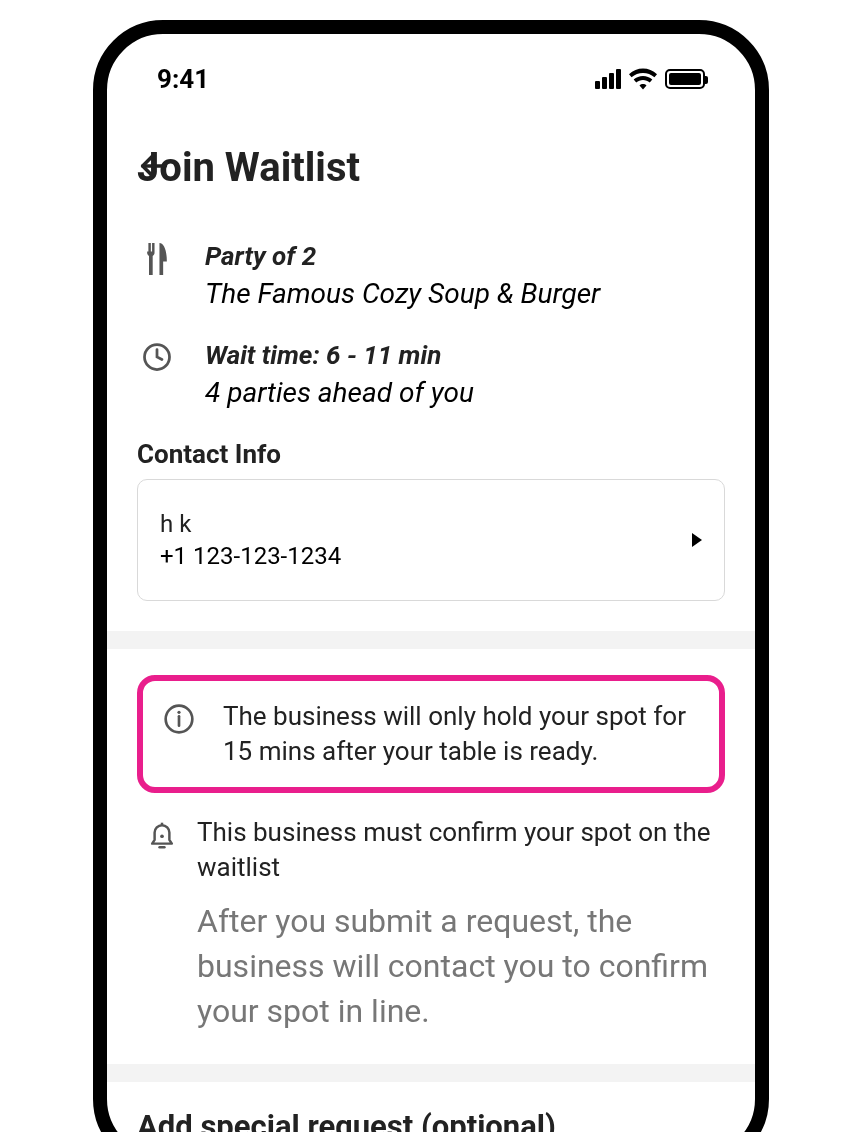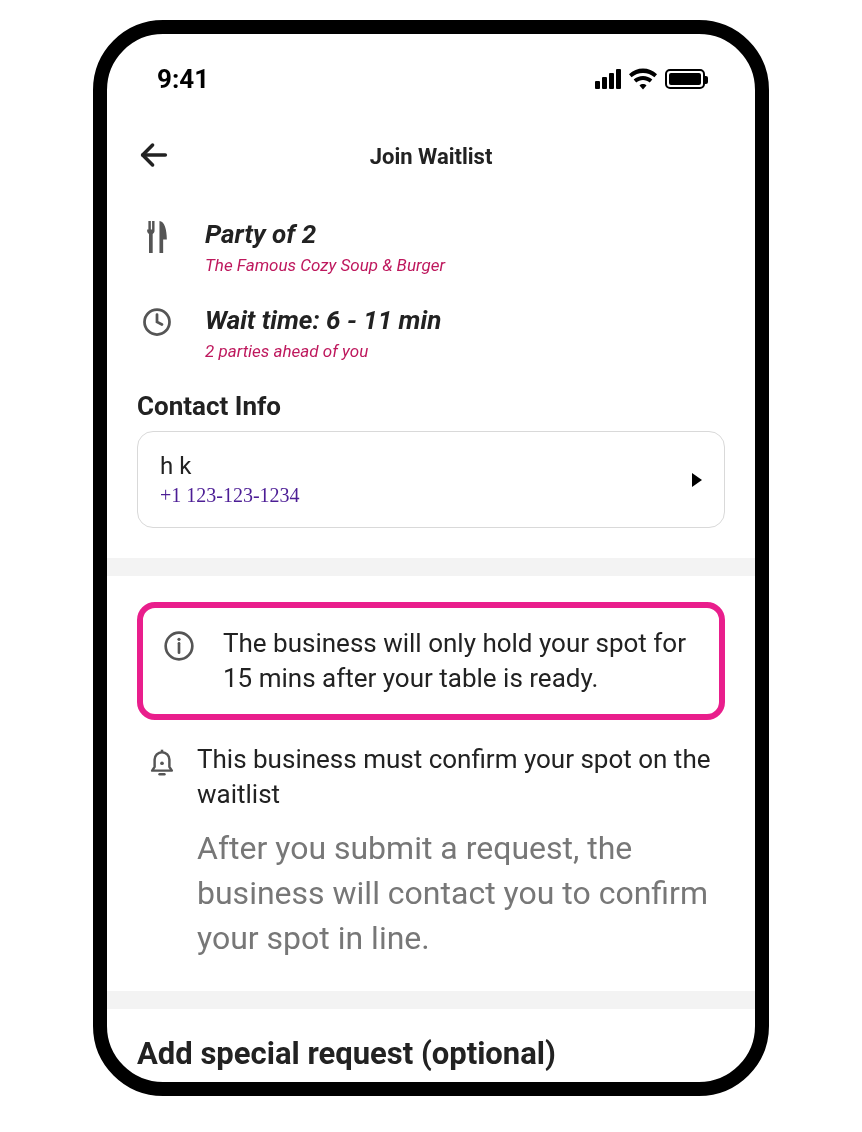--- a/index.html
+++ b/index.html
@@ -83,22 +83,22 @@
       align-items: center;
       padding: 40px 30px 20px 30px;
       position: relative;
     }
     .back-button {
       position: absolute;
       left: 30px;
     }
     .page-title {
       flex: 1;
-      text-align: center;
-      font-size: 22px;
+      text-align: left;
+      font-size: 40px;
       font-weight: 700;
       color: #222;
     }
     .content {
       padding: 30px 30px 0 30px;
     }
     .info-row {
       display: flex;
       align-items: flex-start;
       gap: 28px;
@@ -112,47 +112,46 @@
       padding-top: 2px;
       color: #555;
     }
     .info-text-primary {
       font-size: 26px;
       font-weight: 700;
       color: #222;
       margin-bottom: 6px;
     }
     .info-text-secondary {
-      font-size: 17px;
-      color: #be185d;
+      font-size: 28px;
+      color: #000000;
     }
     .section-heading {
       font-size: 26px;
       font-weight: 700;
       color: #222;
       margin-bottom: 10px;
       margin-top: 6px;
     }
     .contact-card {
       border: 1px solid #d9d9d9;
-      border-radius: 16px;
-      padding: 20px 22px;
+      border-radius: 10px;
+      padding: 30px 22px;
       display: flex;
       justify-content: space-between;
       align-items: center;
     }
     .contact-name {
       font-size: 24px;
       color: #222;
       margin-bottom: 4px;
     }
     .contact-phone {
-      font-size: 20px;
-      color: #4c1d95;
-      font-family: Liberation Serif, serif;
+      font-size: 24px;
+      color: #000000;
     }
     .caret-icon {
       width: 0;
       height: 0;
       border-top: 7px solid transparent;
       border-bottom: 7px solid transparent;
       border-left: 10px solid #000;
     }
     .divider-gap {
       height: 18px;
@@ -255,21 +254,21 @@
 
     <div class="info-row">
       <div class="info-icon">
         <svg width="30" height="30" viewBox="0 0 24 24" fill="none" stroke="#555" stroke-width="2.2">
             <circle cx="12" cy="12" r="10"></circle>
             <polyline points="12 6 12 12 16 14" stroke-linecap="round"></polyline>
           </svg>
       </div>
       <div>
         <div class="info-text-primary">Wait time: 6 - 11 min</div>
-        <div class="info-text-secondary">2 parties ahead of you</div>
+        <div class="info-text-secondary">4 parties ahead of you</div>
       </div>
     </div>
 
     <div class="section-heading">Contact Info</div>
 
     <div class="contact-card">
       <div>
         <div class="contact-name">h k</div>
         <div class="contact-phone">+1 123-123-1234</div>
       </div>

